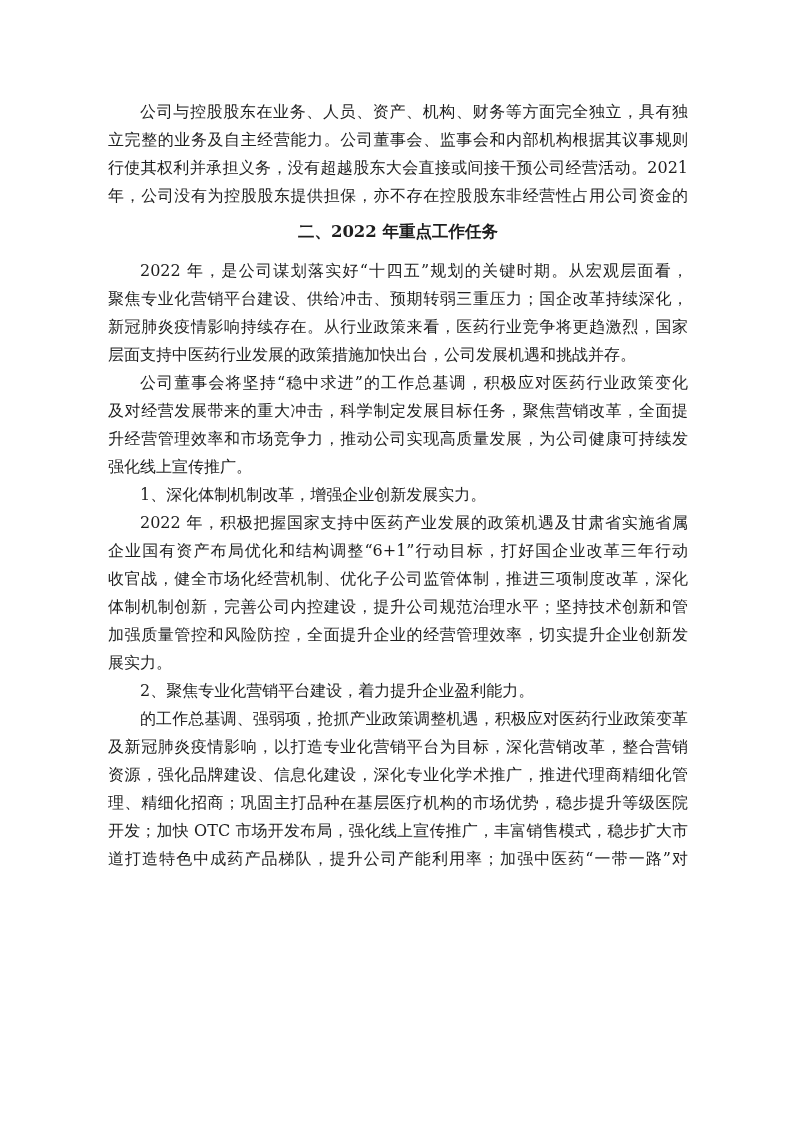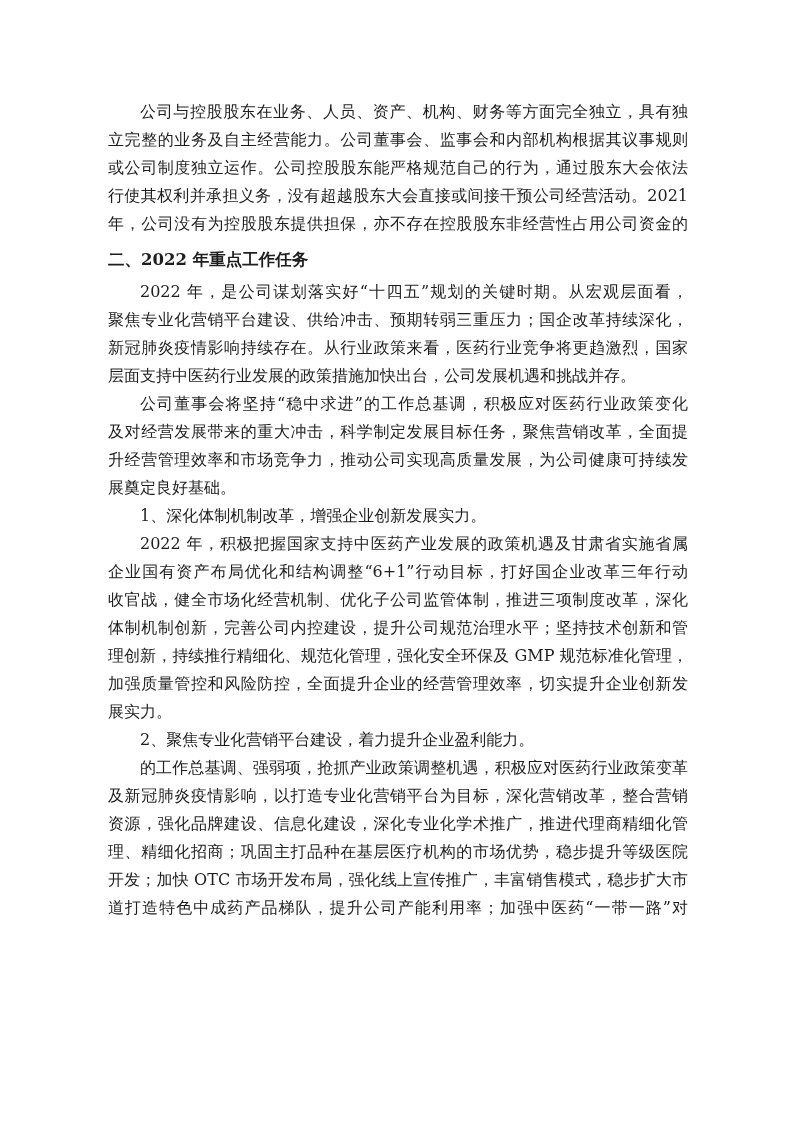--- a/index.html
+++ b/index.html
@@ -33,63 +33,62 @@
   }
   
   .jf { text-align-last: justify; }
   
   .ind { text-indent: 32px; }
   .hd {
     font-size: 16.5px;
     font-weight: bold;
     line-height: 28px;
     height: 28px;
-    margin: 8px 0 4px 0;
+    text-align: center;
+    margin: 8px 0 11px 0;
   }
 </style>
 </head>
 <body>
 
 <div class="page">
   <div class="content">
 
     <div class="para">
       <div class="ln jf ind">公司与控股股东在业务、人员、资产、机构、财务等方面完全独立，具有独</div>
       <div class="ln jf">立完整的业务及自主经营能力。公司董事会、监事会和内部机构根据其议事规则</div>
-      <div class="ln jf">或公司制度独立运作。公司控股股东能严格规范自己的行为，通过股东大会依法</div>
       <div class="ln jf">行使其权利并承担义务，没有超越股东大会直接或间接干预公司经营活动。2021</div>
       <div class="ln jf">年，公司没有为控股股东提供担保，亦不存在控股股东非经营性占用公司资金的</div>
     </div>
 
     <div class="hd">二、2022 年重点工作任务</div>
 
     <div class="para">
       <div class="ln jf ind">2022 年，是公司谋划落实好“十四五”规划的关键时期。从宏观层面看，</div>
       <div class="ln jf">聚焦专业化营销平台建设、供给冲击、预期转弱三重压力；国企改革持续深化，</div>
       <div class="ln jf">新冠肺炎疫情影响持续存在。从行业政策来看，医药行业竞争将更趋激烈，国家</div>
       <div class="ln">层面支持中医药行业发展的政策措施加快出台，公司发展机遇和挑战并存。</div>
     </div>
 
     <div class="para">
       <div class="ln jf ind">公司董事会将坚持“稳中求进”的工作总基调，积极应对医药行业政策变化</div>
       <div class="ln jf">及对经营发展带来的重大冲击，科学制定发展目标任务，聚焦营销改革，全面提</div>
       <div class="ln jf">升经营管理效率和市场竞争力，推动公司实现高质量发展，为公司健康可持续发</div>
-      <div class="ln">展奠定良好基础。</div>
+      <div class="ln">强化线上宣传推广。</div>
     </div>
 
     <div class="para">
       <div class="ln ind">1、深化体制机制改革，增强企业创新发展实力。</div>
     </div>
 
     <div class="para">
       <div class="ln jf ind">2022 年，积极把握国家支持中医药产业发展的政策机遇及甘肃省实施省属</div>
       <div class="ln jf">企业国有资产布局优化和结构调整“6+1”行动目标，打好国企业改革三年行动</div>
       <div class="ln jf">收官战，健全市场化经营机制、优化子公司监管体制，推进三项制度改革，深化</div>
       <div class="ln jf">体制机制创新，完善公司内控建设，提升公司规范治理水平；坚持技术创新和管</div>
-      <div class="ln jf">理创新，持续推行精细化、规范化管理，强化安全环保及 GMP 规范标准化管理，</div>
       <div class="ln jf">加强质量管控和风险防控，全面提升企业的经营管理效率，切实提升企业创新发</div>
       <div class="ln">展实力。</div>
     </div>
 
     <div class="para">
       <div class="ln ind">2、聚焦专业化营销平台建设，着力提升企业盈利能力。</div>
     </div>
 
     <div class="para">
       <div class="ln jf ind">的工作总基调、强弱项，抢抓产业政策调整机遇，积极应对医药行业政策变革</div>

